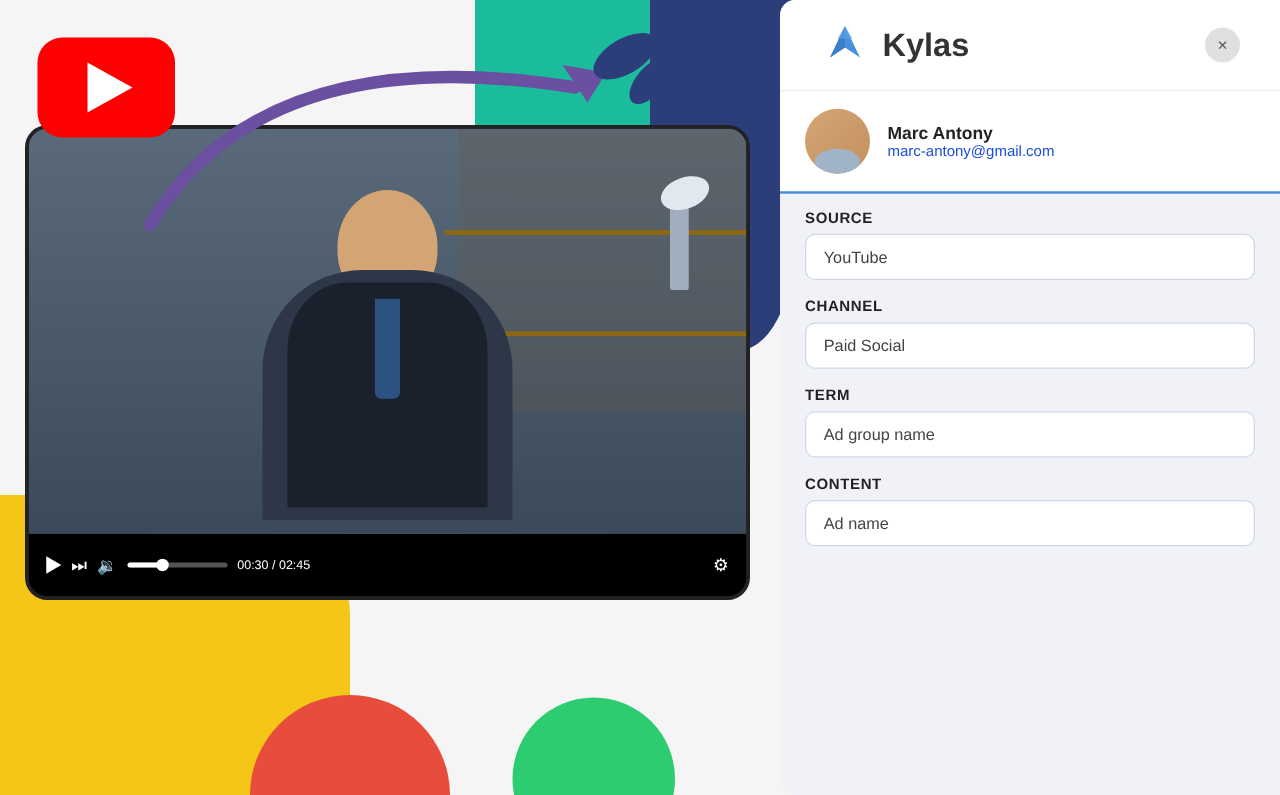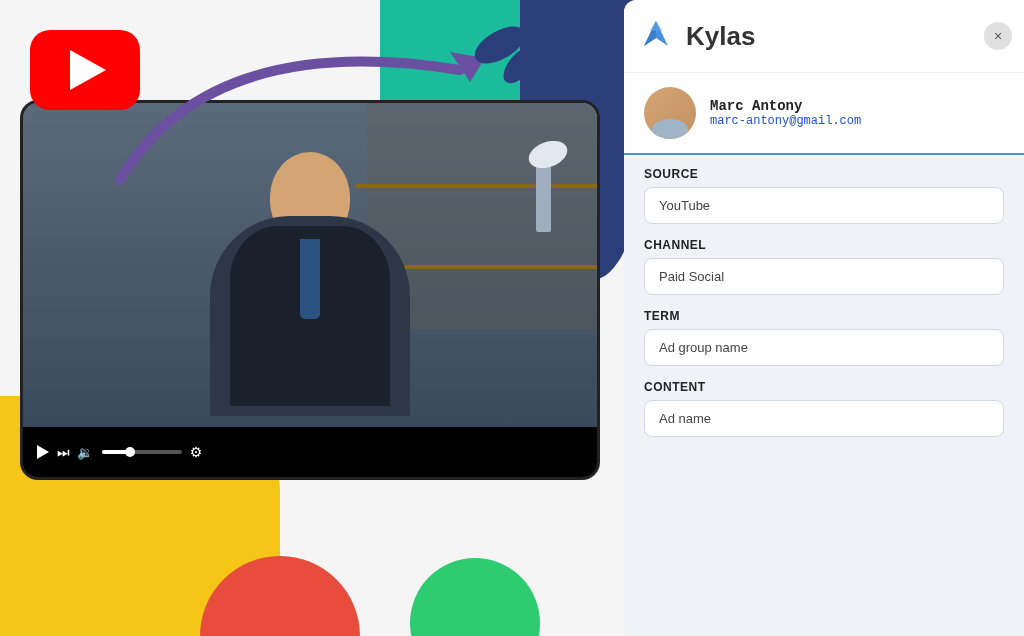--- a/index.html
+++ b/index.html
@@ -313,21 +313,21 @@
       height: 636px;
       background: #f0f2f8;
       border-radius: 12px 0 0 12px;
       z-index: 20;
       overflow-y: auto;
     }
 
     
     .kylas-header {
       background: white;
-      padding: 16px 12px;
+      padding: 16px 32px;
       display: flex;
       align-items: center;
       justify-content: space-between;
       border-radius: 12px 0 0 0;
     }
 
     .kylas-brand {
       display: flex;
       align-items: center;
       gap: 10px;
@@ -381,21 +381,20 @@
 
     .avatar-body {
       width: 36px;
       height: 20px;
       background: #a0b4c8;
       border-radius: 50% 50% 0 0;
     }
 
     .user-details {
       flex: 1;
-      font-family: Liberation Mono, monospace;
     }
 
     .user-name {
       font-size: 14px;
       font-weight: 700;
       color: #222;
     }
 
     .user-email {
       font-size: 12px;
@@ -485,20 +484,23 @@
     </div>
 
     <div class="video-controls">
       <div class="ctrl-play"></div>
       <span class="ctrl-skip">⏭</span>
       <span class="ctrl-vol-icon">🔉</span>
       <div class="progress-bar">
         <div class="progress-fill"></div>
         <div class="progress-dot"></div>
       </div>
+      <span class="ctrl-time">
+        <span>00:30</span> / <span>02:45</span>
+      </span>
       <span class="ctrl-settings">⚙</span>
     </div>
   </div>
 </div>
 
 <div class="right-panel">
 
   <div class="kylas-header">
     <div class="kylas-brand">
 

